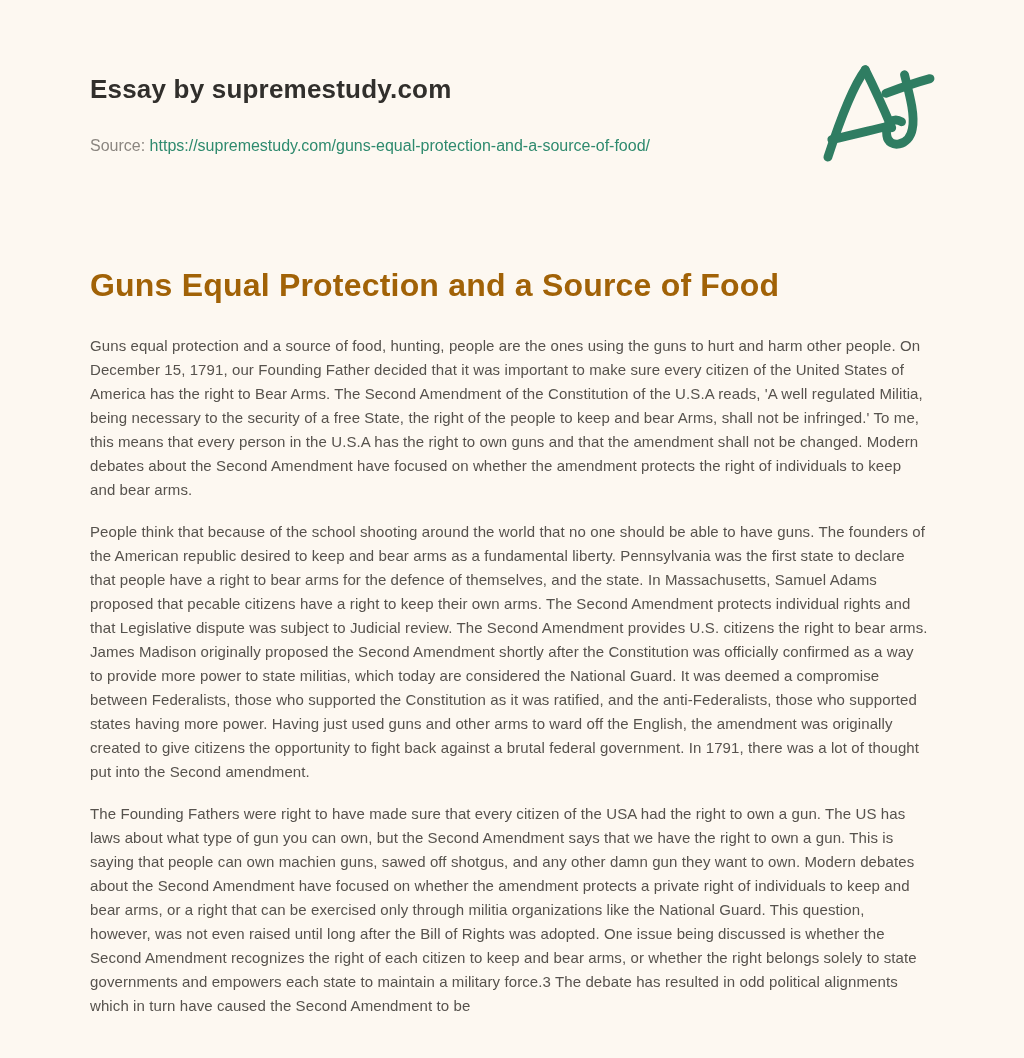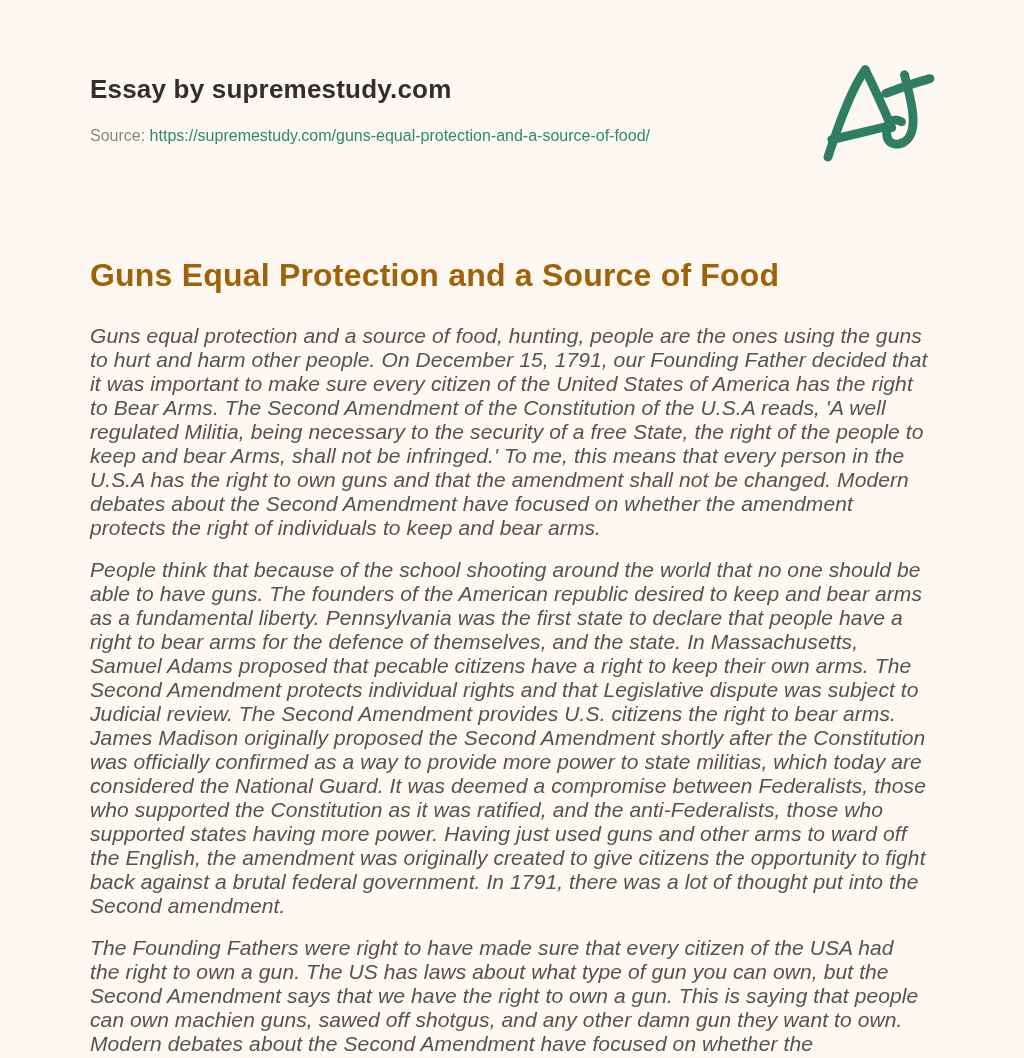--- a/index.html
+++ b/index.html
@@ -17,21 +17,21 @@
     padding: 74px 96px 0 90px;
   }
   .header { position: relative; }
   .header-title {
     font-size: 26px;
     font-weight: bold;
     color: #312f2c;
     letter-spacing: 0.2px;
   }
   .source-line {
-    margin-top: 22px;
+    margin-top: 32px;
     font-size: 16px;
     color: #8b8680;
   }
   .source-line a {
     color: #2e8a6e;
     text-decoration: none;
   }
   .logo {
     position: absolute;
     top: -16px;
@@ -45,26 +45,25 @@
     font-size: 32px;
     font-weight: bold;
     color: #a16207;
     letter-spacing: 0.2px;
   }
   .article-body {
     margin-top: 30px;
     width: 838px;
   }
   .article-body p {
-    font-size: 21px;
+    font-size: 15px;
     line-height: 24px;
     color: #56524d;
     letter-spacing: 0.1px;
     margin-bottom: 18px;
-    font-style: italic;
   }
 </style>
 </head>
 <body>
 
 <div class="page">
 
   <div class="header">
     <div class="header-title">Essay by supremestudy.com</div>
 

